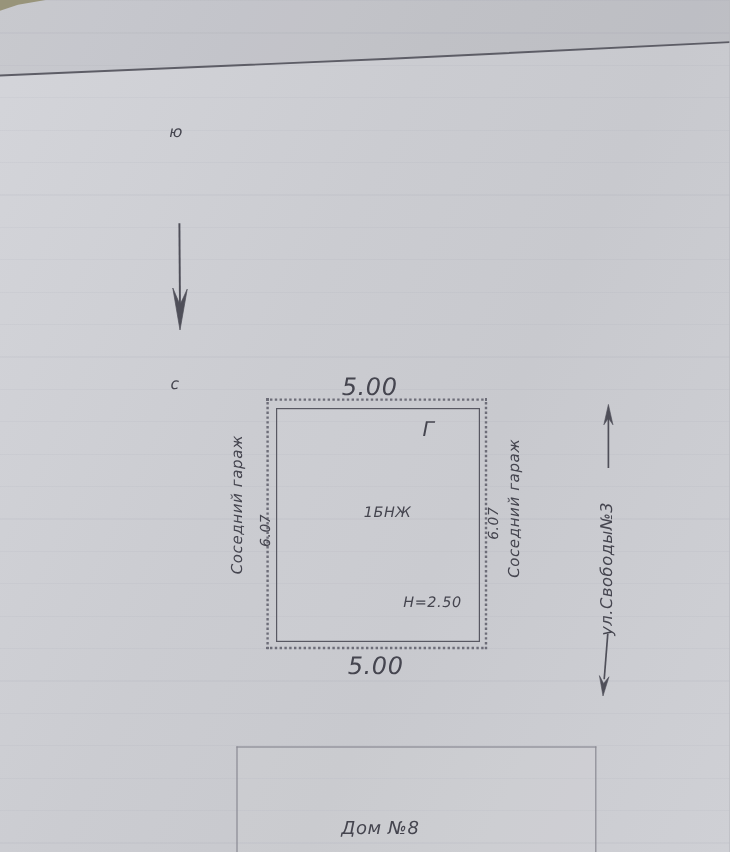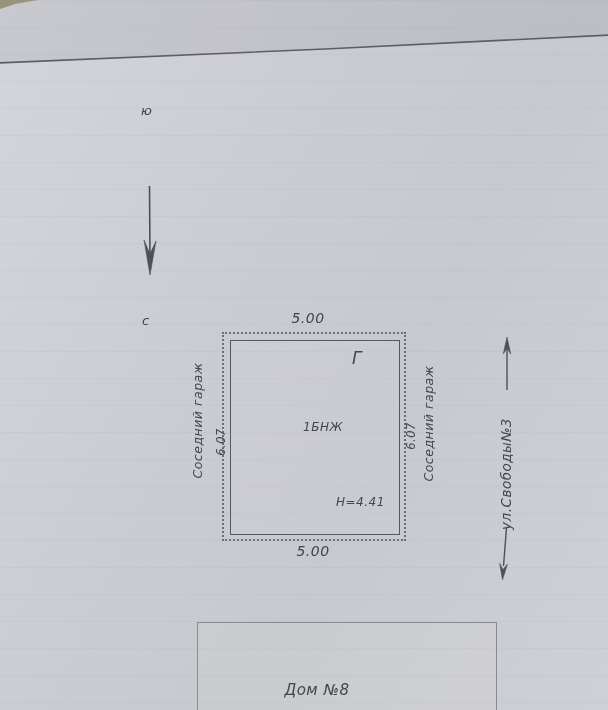--- a/index.html
+++ b/index.html
@@ -8,21 +8,21 @@
     background:
       repeating-linear-gradient(to bottom,
         rgba(112,116,138,0.055) 0px, rgba(112,116,138,0.055) 1px,
         rgba(0,0,0,0) 1px, rgba(0,0,0,0) 27px),
       linear-gradient(115deg,#d4d5da 0%,#cbccd1 40%,#c8c9ce 62%,#cfd0d5 100%);
     font-family:"DejaVu Sans","Liberation Sans",sans-serif;
     color:#4a4a53;
   }
   .abs{position:absolute;}
   .hand{font-style:italic;color:#45454f;letter-spacing:0.5px;}
-  .dim{font-size:14px;}
+  .dim{font-size:20px;}
   .rot{transform:rotate(-90deg);transform-origin:center center;text-align:center;white-space:nowrap;}
   
   #plot-dashed{
     left:222px;top:332px;width:184px;height:209px;
     border:2px dotted #6d6d78;box-sizing:border-box;
   }
   
   #garage-solid{
     left:230px;top:340px;width:170px;height:195px;
     border:1.6px solid #585862;box-sizing:border-box;
@@ -69,21 +69,21 @@
   <div class="abs" id="plot-dashed"></div>
   <div class="abs" id="garage-solid"></div>
 
   <div class="label hand dim" style="left:283px;top:310px;width:50px;text-align:center;">5.00</div>
   <div class="label hand dim" style="left:288px;top:543px;width:50px;text-align:center;">5.00</div>
   <div class="label hand rot" style="left:199px;top:435px;width:44px;font-size:11.5px;">6.07</div>
   <div class="label hand rot" style="left:389px;top:429px;width:44px;font-size:11.5px;">6.07</div>
 
   <div class="label hand" style="left:352px;top:348px;font-size:17px;">Г</div>
   <div class="label hand" style="left:290px;top:420px;width:66px;text-align:center;font-size:12px;">1БНЖ</div>
-  <div class="label hand" style="left:336px;top:495px;font-size:12px;">Н=4.41</div>
+  <div class="label hand" style="left:336px;top:495px;font-size:12px;">Н=2.50</div>
 
   <div class="label hand rot" style="left:136px;top:413px;width:122px;font-size:12.5px;">Соседний гараж</div>
   <div class="label hand rot" style="left:367px;top:416px;width:122px;font-size:12.5px;">Соседний гараж</div>
 
   <div class="label hand rot" style="left:450px;top:466px;width:112px;font-size:13.5px;">ул.Свободы№3</div>
 
   <div class="abs" id="house-outline"></div>
   <div class="label hand" style="left:280px;top:681px;width:74px;text-align:center;font-size:15px;">Дом №8</div>
 
 </div>

